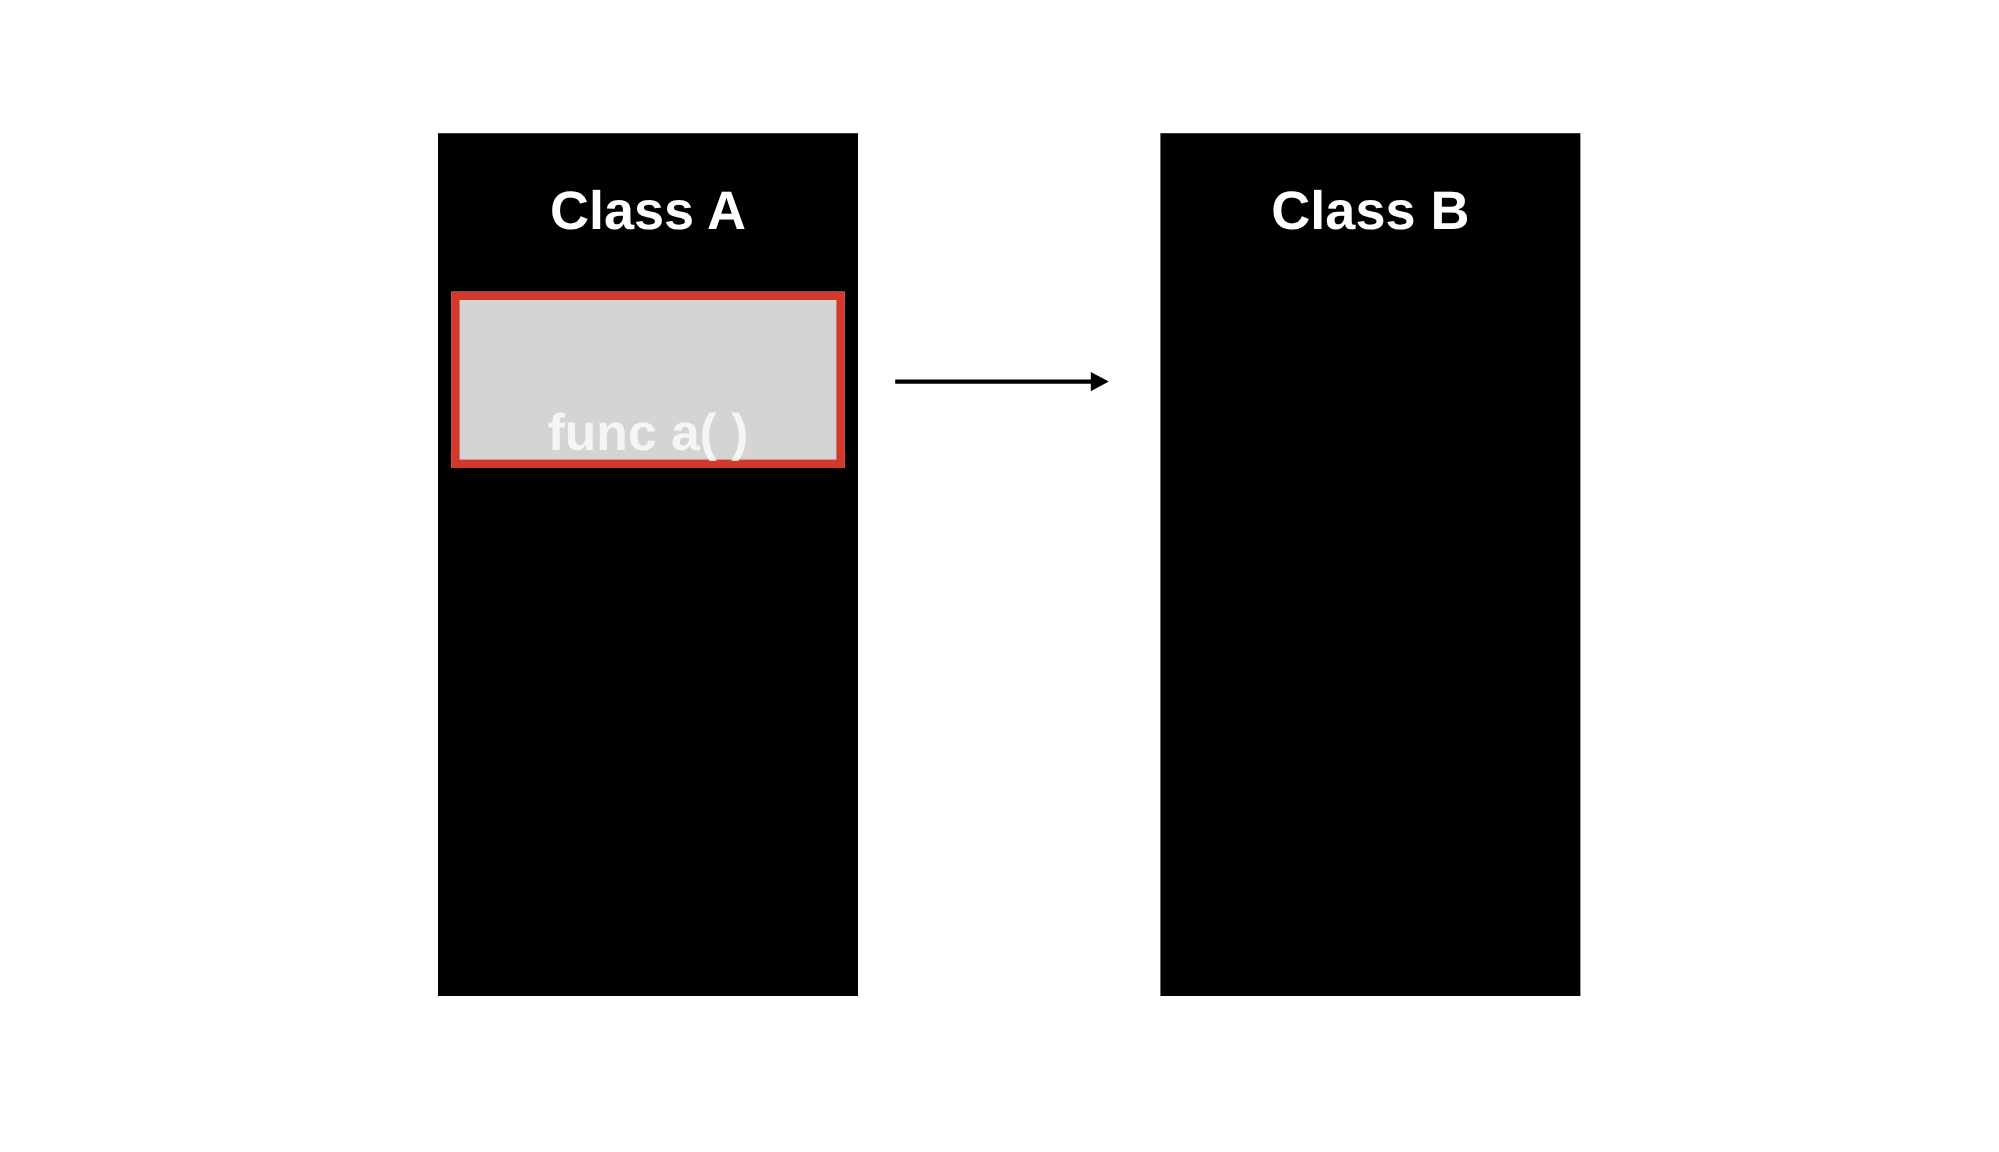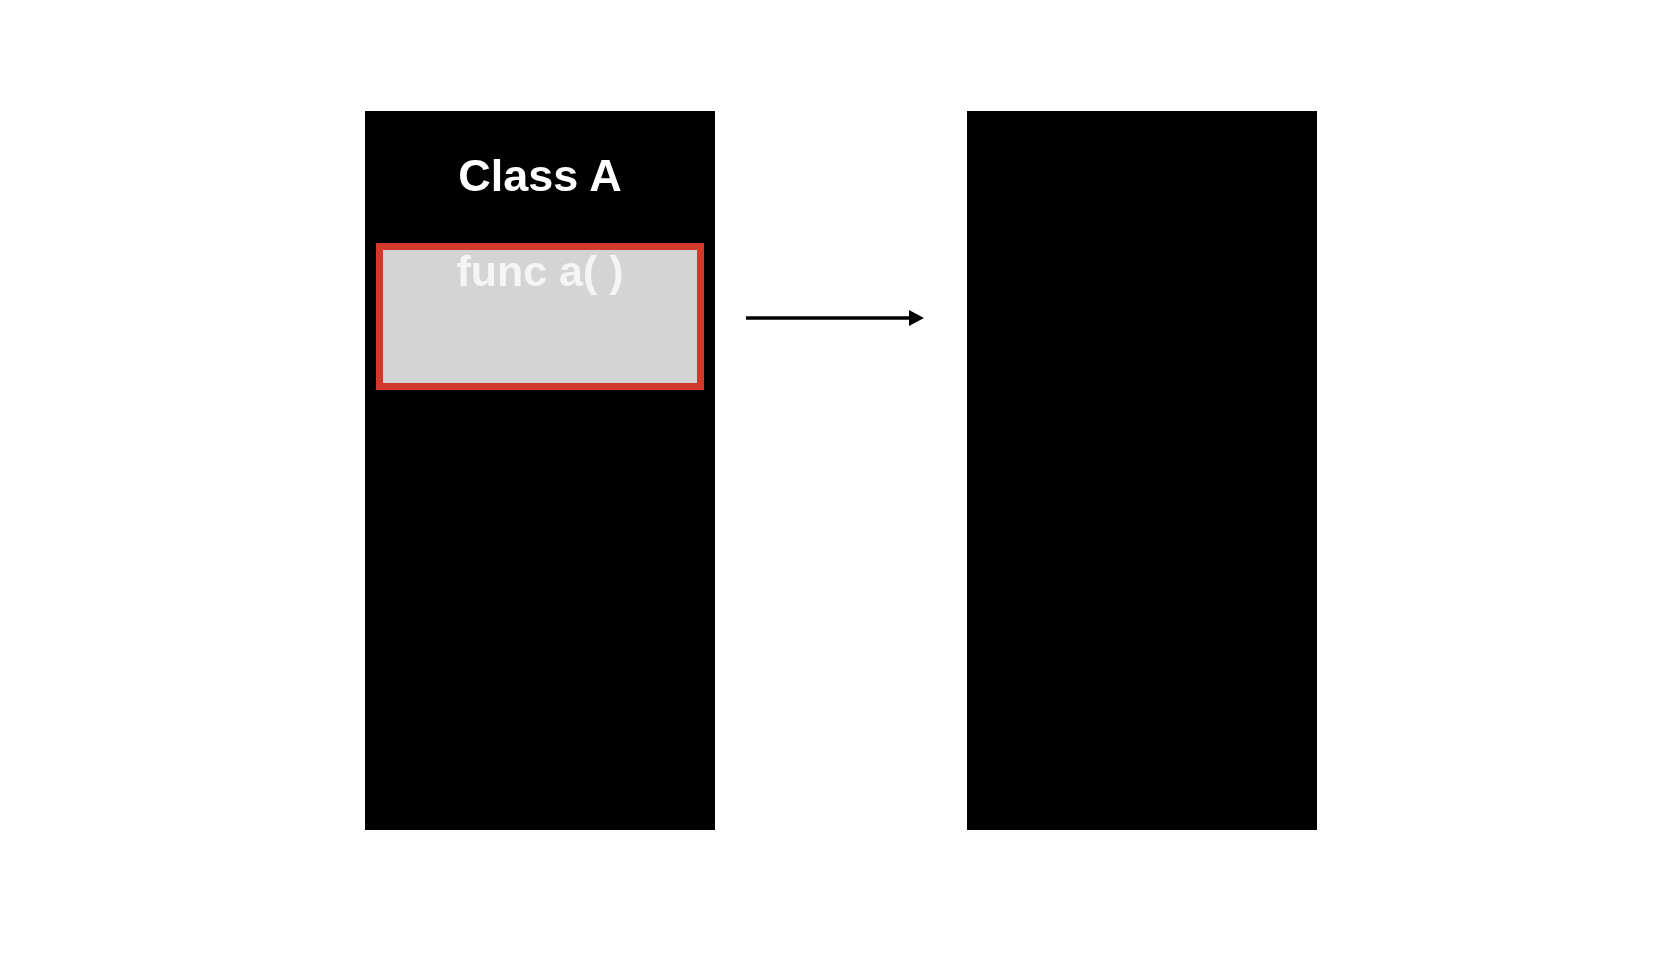--- a/index.html
+++ b/index.html
@@ -39,21 +39,21 @@
   .func-box {
     position: absolute;
     top: 132px;
     left: 11px;
     width: 328px;
     height: 147px;
     box-sizing: border-box;
     background: var(--func-fill, #d4d4d4);
     border: 7px solid var(--func-border, #d3392b);
     display: flex;
-    align-items: flex-start;
+    align-items: flex-end;
     justify-content: center;
   }
   .func-label {
     font-size: 43px;
     font-weight: bold;
     line-height: 1;
     color: var(--func-text, #f5f5f5);
     white-space: pre;
   }
   .arrow-svg {
@@ -83,15 +83,16 @@
       <span class="func-label">func a( )</span>
     </div>
   </div>
 
   <svg class="arrow-svg" viewBox="0 0 178 24" xmlns="http://www.w3.org/2000/svg">
     <line x1="0" y1="12" x2="164" y2="12"></line>
     <polygon points="163,4 163,20 178,12"></polygon>
   </svg>
 
   <div class="class-box class-b">
+    <div class="class-title">Class B</div>
   </div>
 
 </div>
 
 </body></html>

